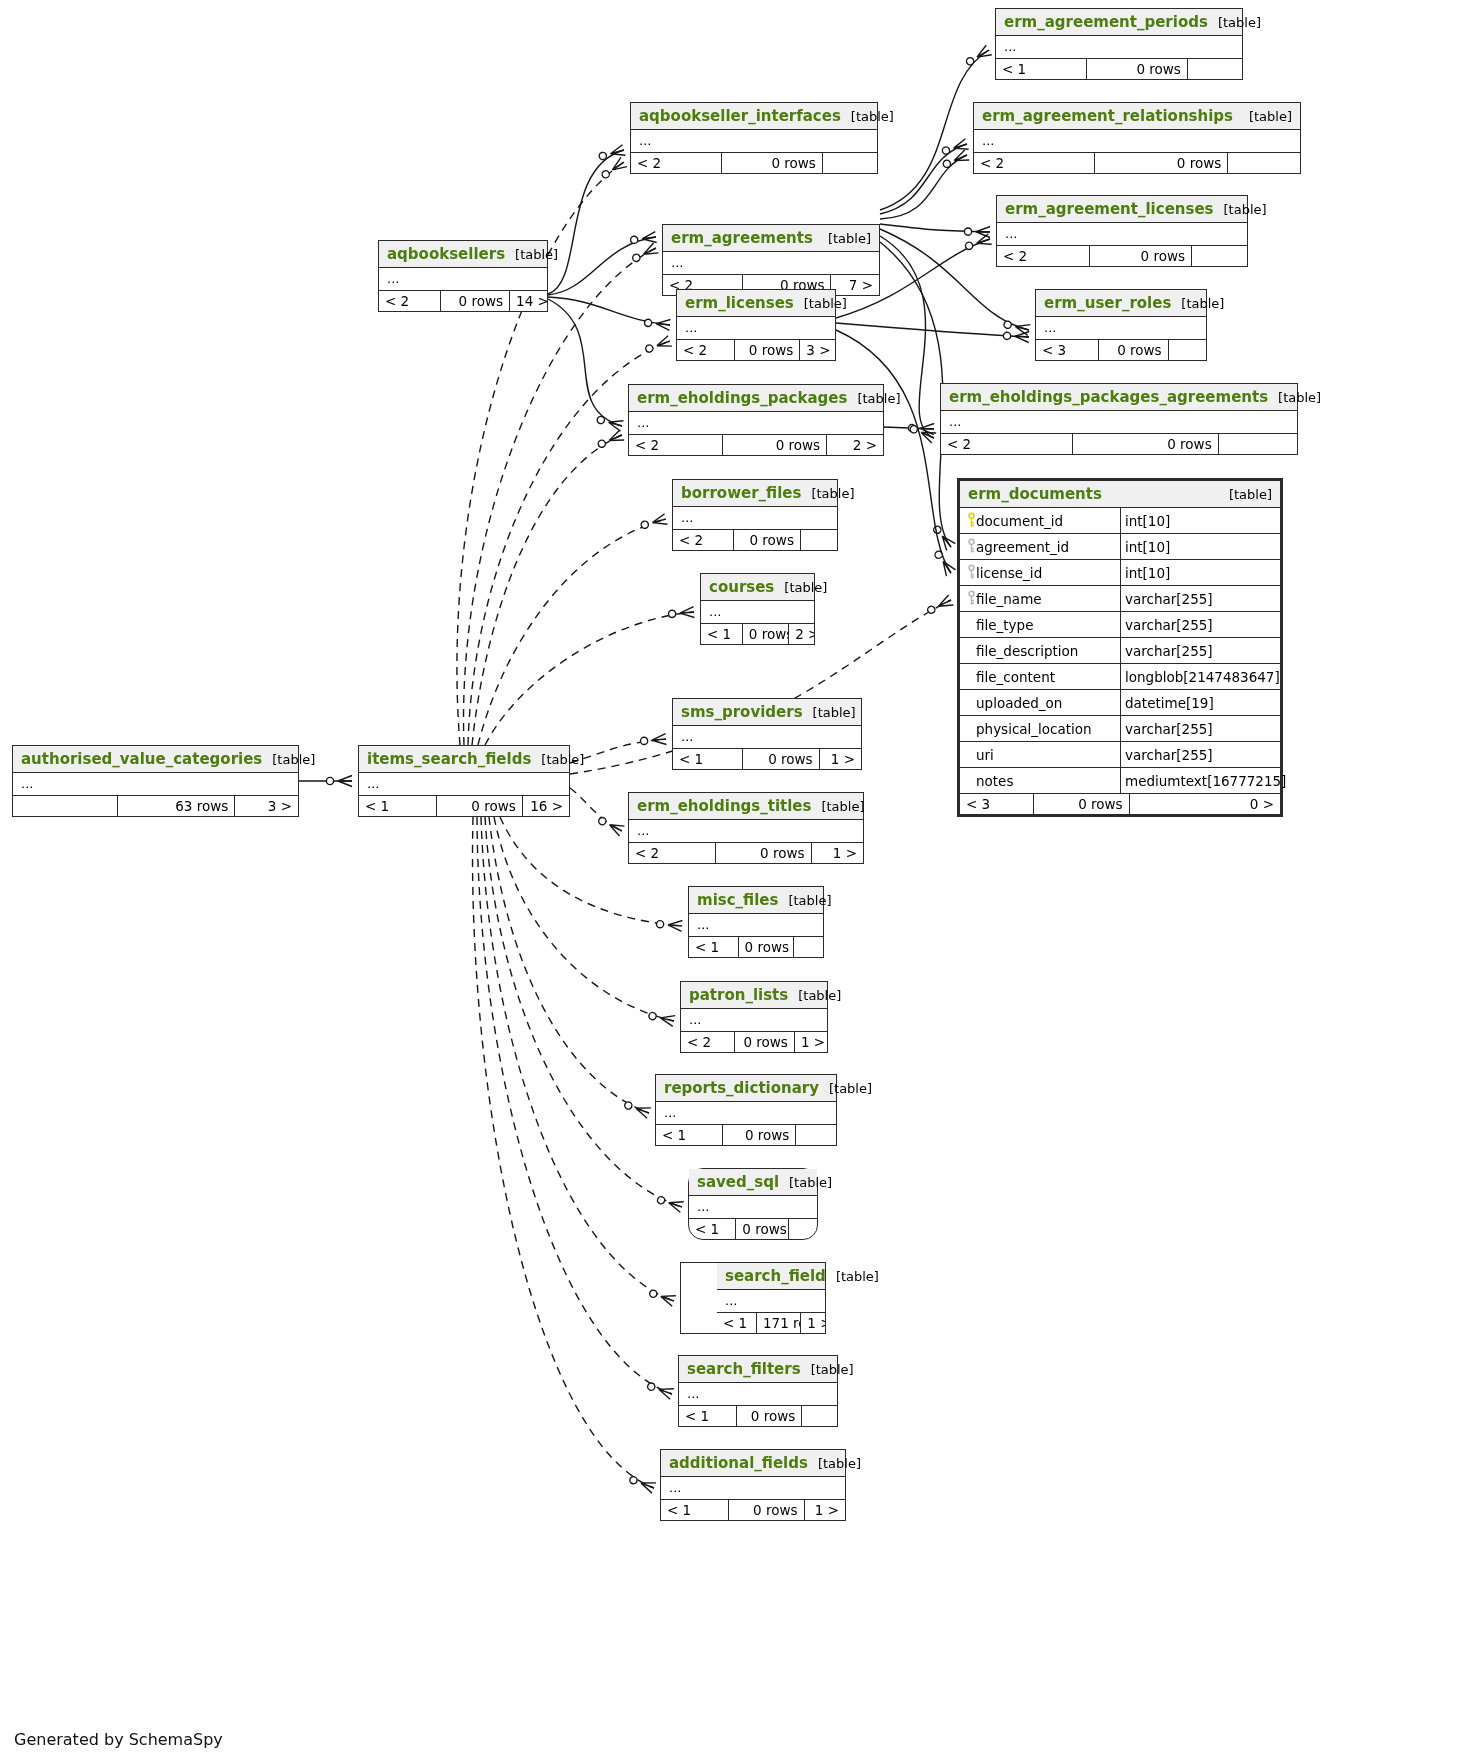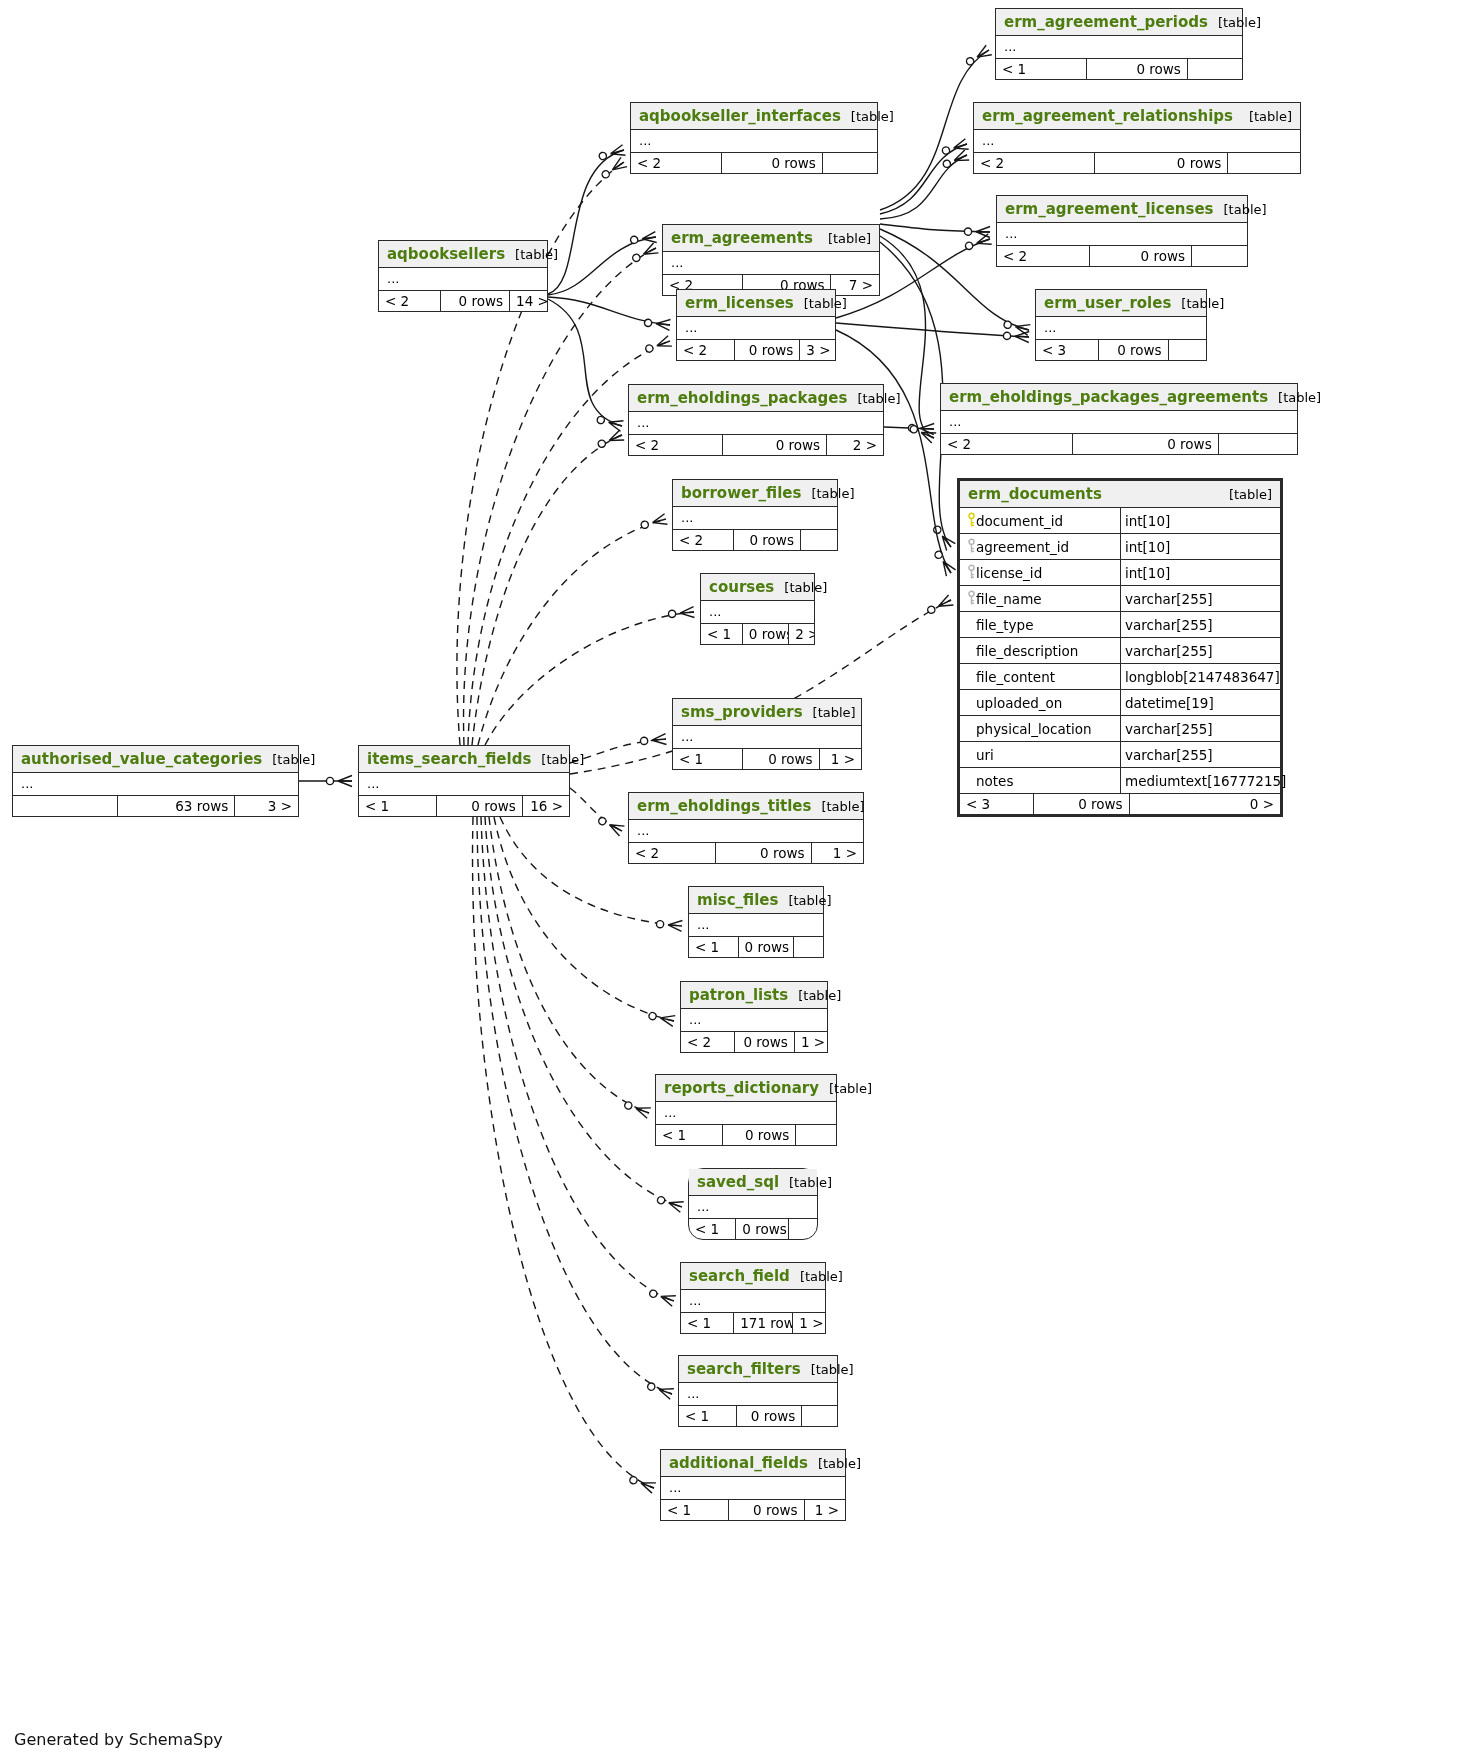--- a/index.html
+++ b/index.html
@@ -479,21 +479,21 @@
     <div class="body">
           <div class="erow">...</div>
         </div>
     <div class="stats">
       <span class="c c1">&lt; 1</span>
       <span class="c c2">0 rows</span>
       <span class="c c3"></span>
     </div>
   </div>
 
-  <div class="tbox" style="left: 680px; top: 1262px; width: 146px;">
+  <div class="tbox" style="left: 680px; top: 1262px; width: 146px; padding-left: 36px;">
     <div class="hdr">
       <span class="tname">search_field</span>
       <span class="ttag">[table]</span>
     </div>
     <div class="body">
           <div class="erow">...</div>
         </div>
     <div class="stats">
       <span class="c c1">&lt; 1</span>
       <span class="c c2">171 rows</span>

